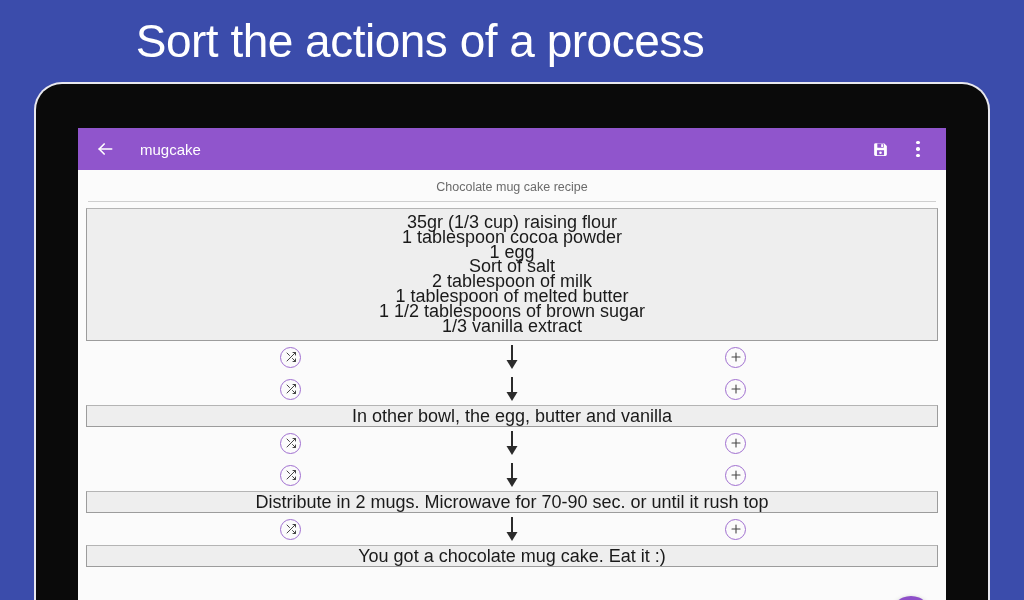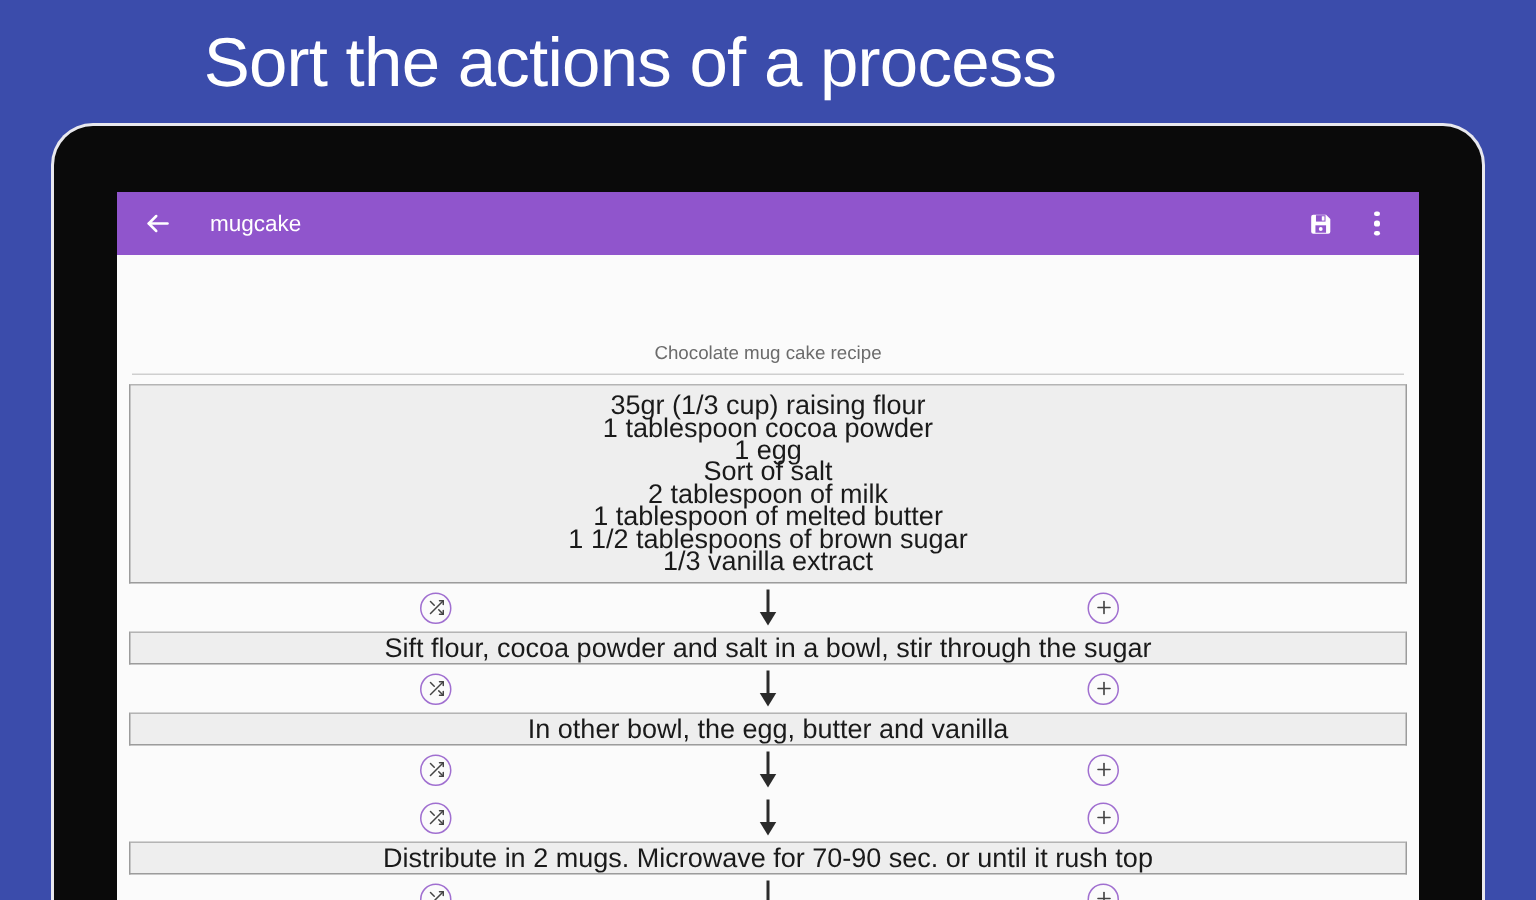--- a/index.html
+++ b/index.html
@@ -79,21 +79,20 @@
   .content {
     position: relative;
     padding: 0 6px;
     height: 474px;
   }
   .recipe-title {
     text-align: center;
     color: #6b6b6b;
     font-size: 12.5px;
     padding: 10px 0 7px 0;
-    margin-top: 48px;
   }
   .divider {
     height: 1px;
     background: #cfcfcf;
     margin: 0 4px 6px 4px;
   }
 
   .card {
     background: #eeeeee;
     border: 1px solid #9c9c9c;
@@ -206,21 +205,20 @@
           <polygon points="8,25 2.5,16 13.5,16" fill="#2b2b2b"></polygon>
         </svg>
         <div class="circle-btn add">
           <svg width="12" height="12" viewBox="0 0 24 24" fill="none" stroke="#444444" stroke-width="2.2" stroke-linecap="round">
             <line x1="12" y1="4" x2="12" y2="20"></line>
               <line x1="4" y1="12" x2="20" y2="12"></line>
           </svg>
         </div>
       </div>
 
-      <div class="card step">Sift flour, cocoa powder and salt in a bowl, stir through the sugar</div>
 
       <div class="connector">
         <div class="circle-btn shuffle">
           <svg width="12" height="12" viewBox="0 0 24 24" fill="none" stroke="#444444" stroke-width="2" stroke-linecap="round" stroke-linejoin="round">
             <polyline points="16,3 21,3 21,8"></polyline>
               <line x1="4" y1="20" x2="21" y2="3"></line>
             <polyline points="21,16 21,21 16,21"></polyline>
               <line x1="15" y1="15" x2="21" y2="21"></line>
             <line x1="4" y1="4" x2="9" y2="9"></line>
           </svg>

